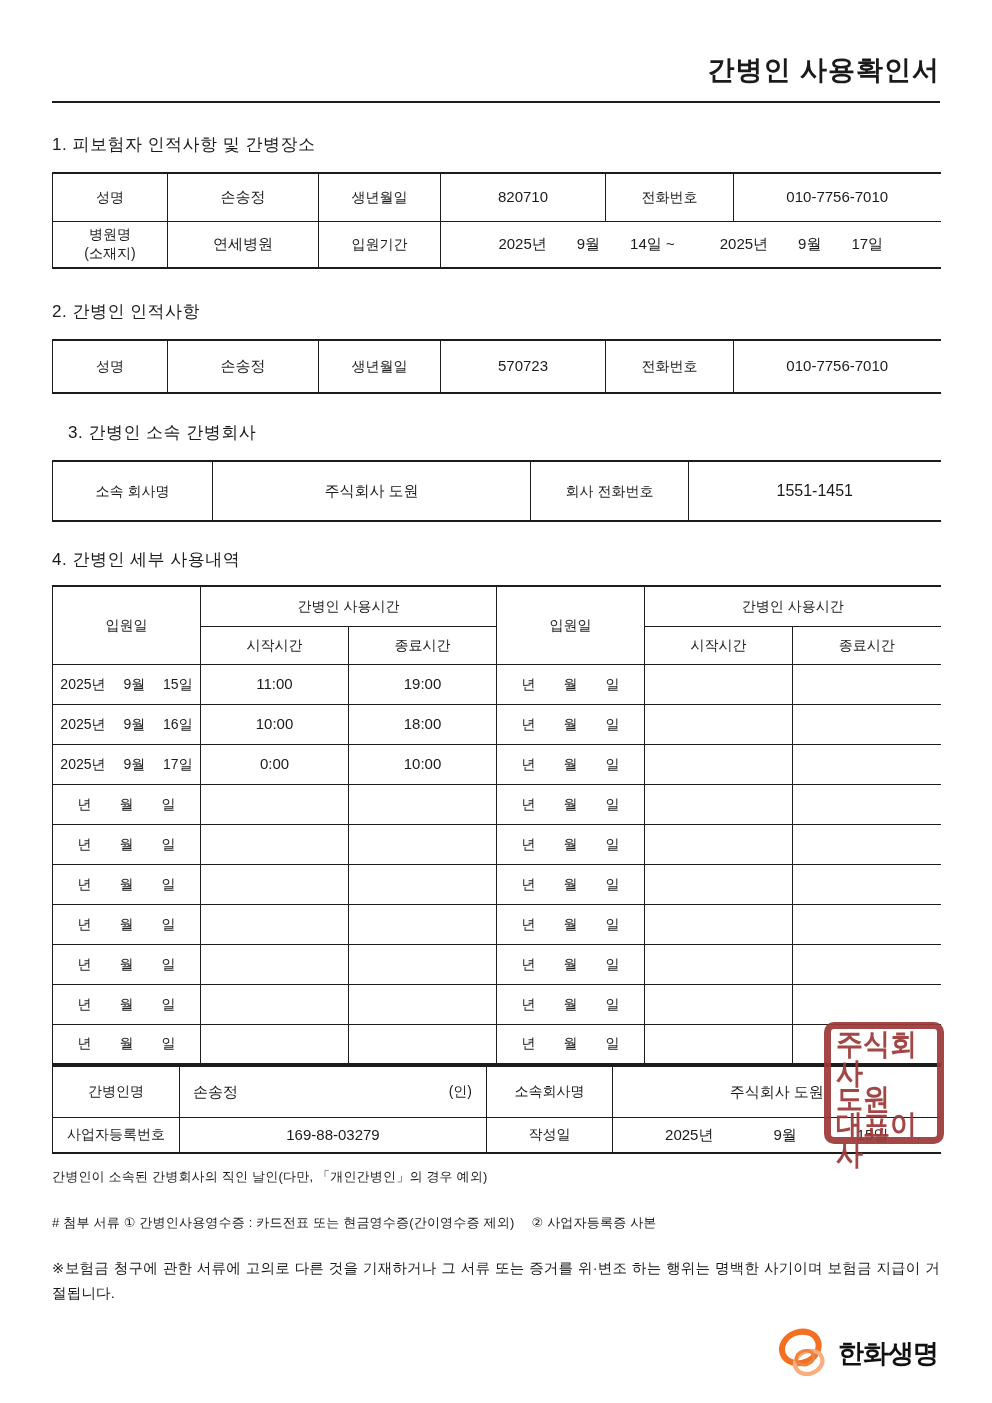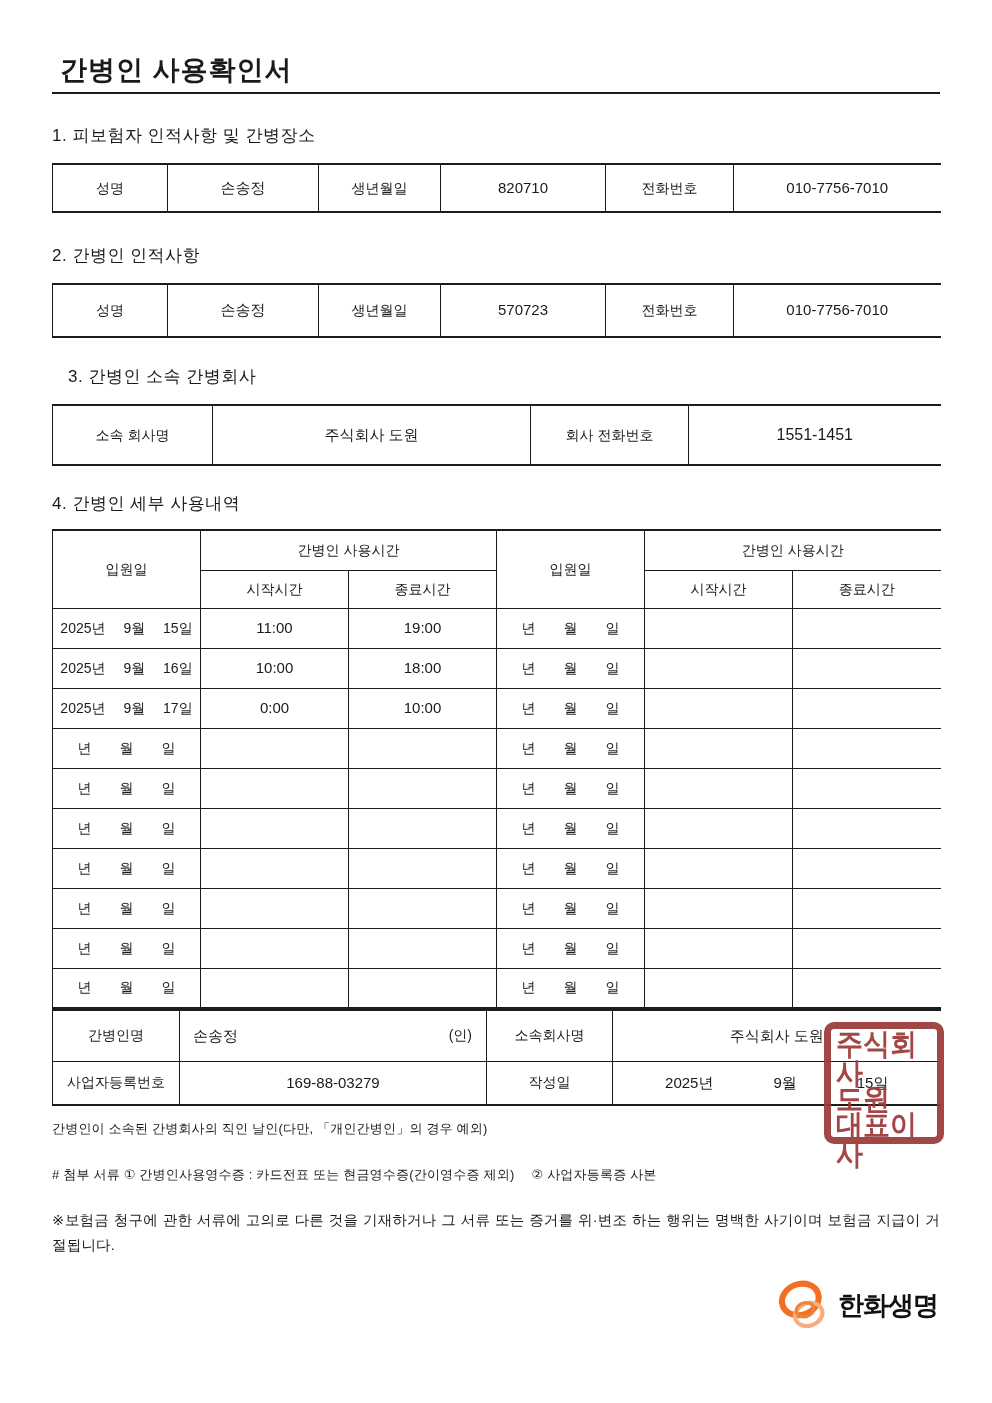--- a/index.html
+++ b/index.html
@@ -6,22 +6,23 @@
   html,body { background:#ffffff; }
   body {
     width:992px; min-height:1403px; position:relative;
     font-family:"Liberation Sans","DejaVu Sans",sans-serif;
     color:#1a1a1a;
   }
   .page { padding:48px 52px 30px 52px; }
 
   .doc-title {
     font-size:27px; font-weight:bold; letter-spacing:1px;
-    padding:4px 0 4px 8px;
+    padding:4px 0 13px 8px;
     border-bottom:2px solid #1c1c1c;
+    text-align:right;
   }
 
   .sec-heading { font-size:17px; letter-spacing:.5px; }
   .sh1 { margin:30px 0 16px 0; }
   .sh2 { margin:31px 0 16px 0; }
   .sh3 { margin:27px 0 16px 16px; }
   .sh4 { margin:26px 0 14px 0; }
 
   table {
     width:100%; border-collapse:collapse; table-layout:fixed;
@@ -30,21 +31,21 @@
   }
   td {
     border-right:1px solid #1c1c1c; border-bottom:1px solid #1c1c1c;
     text-align:center; vertical-align:middle;
     font-size:14px; line-height:1.35; overflow:hidden;
   }
   td:last-child { border-right:none; }
   tr:last-child > td { border-bottom:none; }
   .val { font-size:15px; }
   .h48 { height:48px; } .h47 { height:47px; } .h53 { height:53px; } .h52 { height:60px; }
-  .h40 { height:40px; } .h38 { height:38px; } .h51 { height:51px; } .h44 { height:44px; }
+  .h40 { height:40px; } .h38 { height:38px; } .h51 { height:51px; } .h44 { height:36px; }
 
   .two-line span { display:block; }
 
   .confirm-text { font-size:17px; margin:43px 0 16px 0; letter-spacing:.3px; }
   .name-flex { display:flex; justify-content:space-between; align-items:center; padding:0 14px 0 13px; }
   .name-flex .nm { font-size:15px; }
   .name-flex .seal-mk { font-size:14px; }
 
   .note { font-size:13px; margin-top:14px; letter-spacing:.2px; }
   .note2 { margin-top:28px; }
@@ -80,20 +81,29 @@
         <col style="width:207px">
     </colgroup>
     <tbody>
         <tr class="h48">
       <td>성명</td>
       <td class="val">손송정</td>
       <td>생년월일</td>
       <td class="val">820710</td>
       <td>전화번호</td>
       <td class="val">010-7756-7010</td>
+    </tr>
+    <tr class="h47">
+      <td class="two-line">
+        <span>병원명</span>
+        <span>(소재지)</span>
+      </td>
+      <td class="val">연세병원</td>
+      <td>입원기간</td>
+      <td class="val" colspan="3">2025년  9월  14일 ~   2025년  9월  17일</td>
     </tr>
   </tbody>
     </table>
 
   <div class="sec-heading sh2">2. 간병인 인적사항</div>
   <table>
     <colgroup>
       <col style="width:115px">
         <col style="width:151px">
         <col style="width:122px">

